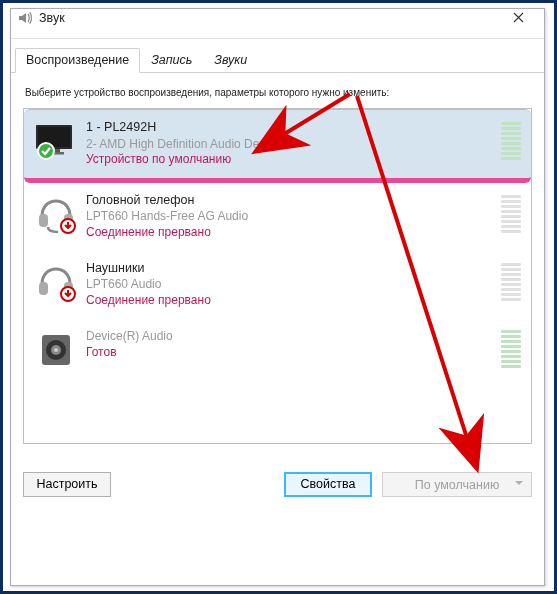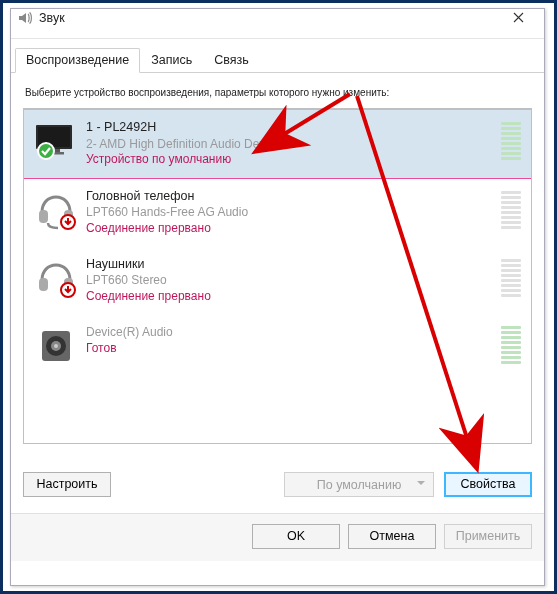--- a/index.html
+++ b/index.html
@@ -7,26 +7,26 @@
   .outer-border { border: 3px solid #0b2e5e; width: 557px; height: 594px; position: absolute; top:0; left:0; }
   .win { position: absolute; top: 8px; left: 10px; width: 535px; height: 578px; background: #fff; border: 1px solid #aab; box-shadow: 1px 1px 3px rgba(0,0,0,.2); }
   .titlebar { height: 30px; display: flex; align-items: center; padding: 0 4px 12px 6px; border-bottom: 1px solid #e5e5e5; }
   .titlebar .icon-sound { width: 16px; height: 16px; margin-right: 6px; }
   .titlebar .title { font-size: 12.5px; color: #222; flex: 1; }
   .titlebar .close { width: 44px; height: 28px; display:flex; align-items:center; justify-content:center; cursor:pointer; }
   .tabs { display: flex; align-items: flex-end; padding: 8px 0 0 4px; height: 34px; position: relative; }
   .tabs::after { content:""; position:absolute; left:0; right:0; bottom:0; height:1px; background:#d0d0d0; }
   .tab { font-size: 12.5px; padding: 4px 10px 5px; color:#222; cursor:pointer; position:relative; }
   .tab.active { border:1px solid #d0d0d0; border-bottom:1px solid #fff; background:#fff; z-index:2; border-radius:2px 2px 0 0; }
-  .tab:not(.active) { border:1px solid transparent; }
+  .tab:not(.active) { border:1px solid transparent;font-style:italic; }
   .body { padding: 10px 12px 0 12px; }
   .instr { font-size: 10px; color:#222; margin: 4px 0 10px 2px; }
   .listbox { border:1px solid #c0c0c0; background:#fff; height:336px; overflow:hidden; position:relative; }
   .device { display:flex; align-items:flex-start; padding:10px 8px 10px 8px; min-height:58px; position:relative; }
-  .device.selected { background:#d6e4f0; border-top:1px solid #a6c4e4; border-bottom:1px solid #ec4899; }
+  .device.selected { background:#d6e4f0; border-top:1px solid #a6c4e4; border-bottom:5px solid #ec4899;border-radius:6px; }
   .dev-icon { width:48px; height:42px; flex-shrink:0; display:flex; align-items:center; justify-content:center; position:relative; margin-right:6px; }
   .dev-text { flex:1; padding-top:0; }
   .dev-name { font-size:12.5px; color:#222; line-height:1.25; }
   .dev-sub  { font-size:12px; color:#999; line-height:1.3; margin-top:1px; }
   .dev-status{ font-size:12px; color:#be185d; line-height:1.3; }
   .levelbars { width:20px; height:42px; flex-shrink:0; display:flex; flex-direction:column; justify-content:space-between; padding:2px 0; margin-right:2px; }
   .levelbars span{ height:3px; background:#bfe2bf; display:block; border-radius:1px; }
   .levelbars.dim span{ background:#e0e0e0; }
   .btnrow { display:flex; margin-top:28px; padding: 0 0 12px 0; gap:10px; align-items:flex-start; }
   .btn { font-size:12.5px; padding:4px 0; min-width:88px; height:25px; background:#f4f4f4; border:1px solid #b0b0b0; cursor:pointer; text-align:center; }
@@ -56,21 +56,21 @@
     <div class="close">
       <svg width="11" height="11" viewBox="0 0 11 11">
           <path stroke="#333" stroke-width="1.1" d="M1 1l9 9M10 1l-9 9"></path>
         </svg>
     </div>
   </div>
 
   <div class="tabs">
     <div class="tab active">Воспроизведение</div>
     <div class="tab">Запись</div>
-    <div class="tab">Связь</div>
+    <div class="tab">Звуки</div>
   </div>
 
   <div class="body">
     <div class="instr">Выберите устройство воспроизведения, параметры которого нужно изменить:</div>
 
     <div class="listbox">
 
       <div class="device selected">
         <div class="dev-icon">
           <svg width="44" height="40" viewBox="0 0 44 40">
@@ -132,21 +132,21 @@
           <svg width="44" height="40" viewBox="0 0 44 40">
             <path d="M8 22c0-9 6-15 14-15s14 6 14 15" stroke="#888" stroke-width="3" fill="none"></path>
             <rect x="5" y="20" width="9" height="13" rx="4" fill="#aaa"></rect>
             <rect x="30" y="20" width="9" height="13" rx="4" fill="#aaa"></rect>
             <circle cx="34" cy="32" r="7" fill="#fff" stroke="#c00" stroke-width="2"></circle>
             <path d="M34 28v6M31 31l3 3 3-3" stroke="#c00" stroke-width="2" fill="none"></path>
           </svg>
         </div>
         <div class="dev-text">
           <div class="dev-name">Наушники</div>
-          <div class="dev-sub">LPT660 Stereo</div>
+          <div class="dev-sub">LPT660 Audio</div>
           <div class="dev-status">Соединение прервано</div>
         </div>
         <div class="levelbars dim">
           <span></span>
             <span></span>
             <span></span>
             <span></span>
             <span></span>
             <span></span>
             <span></span>
@@ -177,32 +177,27 @@
             <span></span>
             <span></span>
         </div>
       </div>
 
     </div>
 
     <div class="btnrow">
       <div class="btn">Настроить</div>
       <div class="spacer"></div>
+      <div class="btn highlight">Свойства</div>
       <div class="btn default-combo disabled">
         <span>По умолчанию</span>
       </div>
-      <div class="btn highlight">Свойства</div>
     </div>
   </div>
 
-  <div class="dlg-btns">
-    <div class="btn">OK</div>
-    <div class="btn">Отмена</div>
-    <div class="btn disabled">Применить</div>
-  </div>
 
 </div>
 
 <svg class="overlay-arrows" viewBox="0 0 557 594">
   <defs>
     <marker id="ah" markerWidth="14" markerHeight="12" refX="12" refY="6" orient="auto">
       <path d="M0 0L14 6L0 12L4 6z" fill="#d80000"></path>
     </marker>
   </defs>
   <line x1="350" y1="94" x2="258" y2="150" stroke="#d80000" stroke-width="4" marker-end="url(#ah)"></line>

